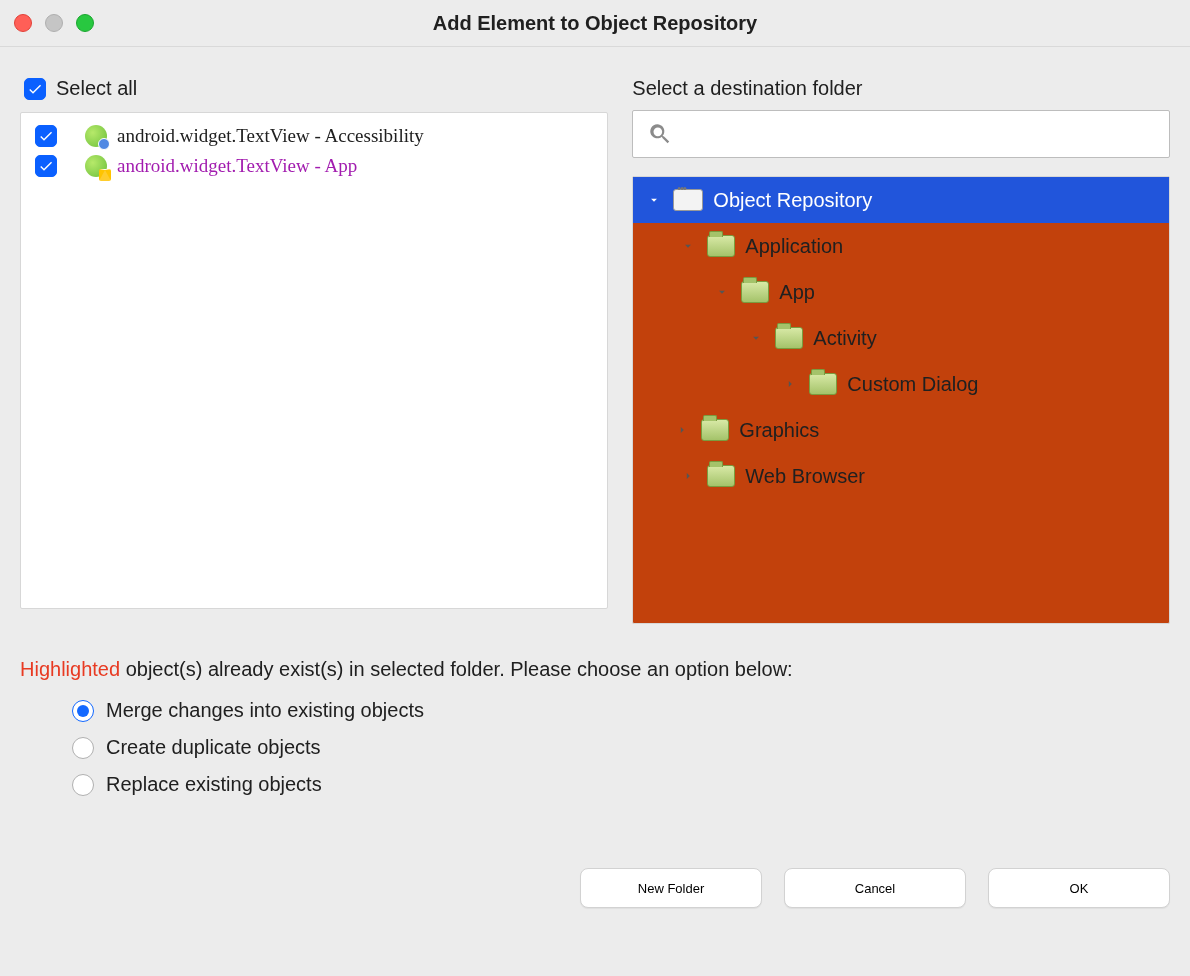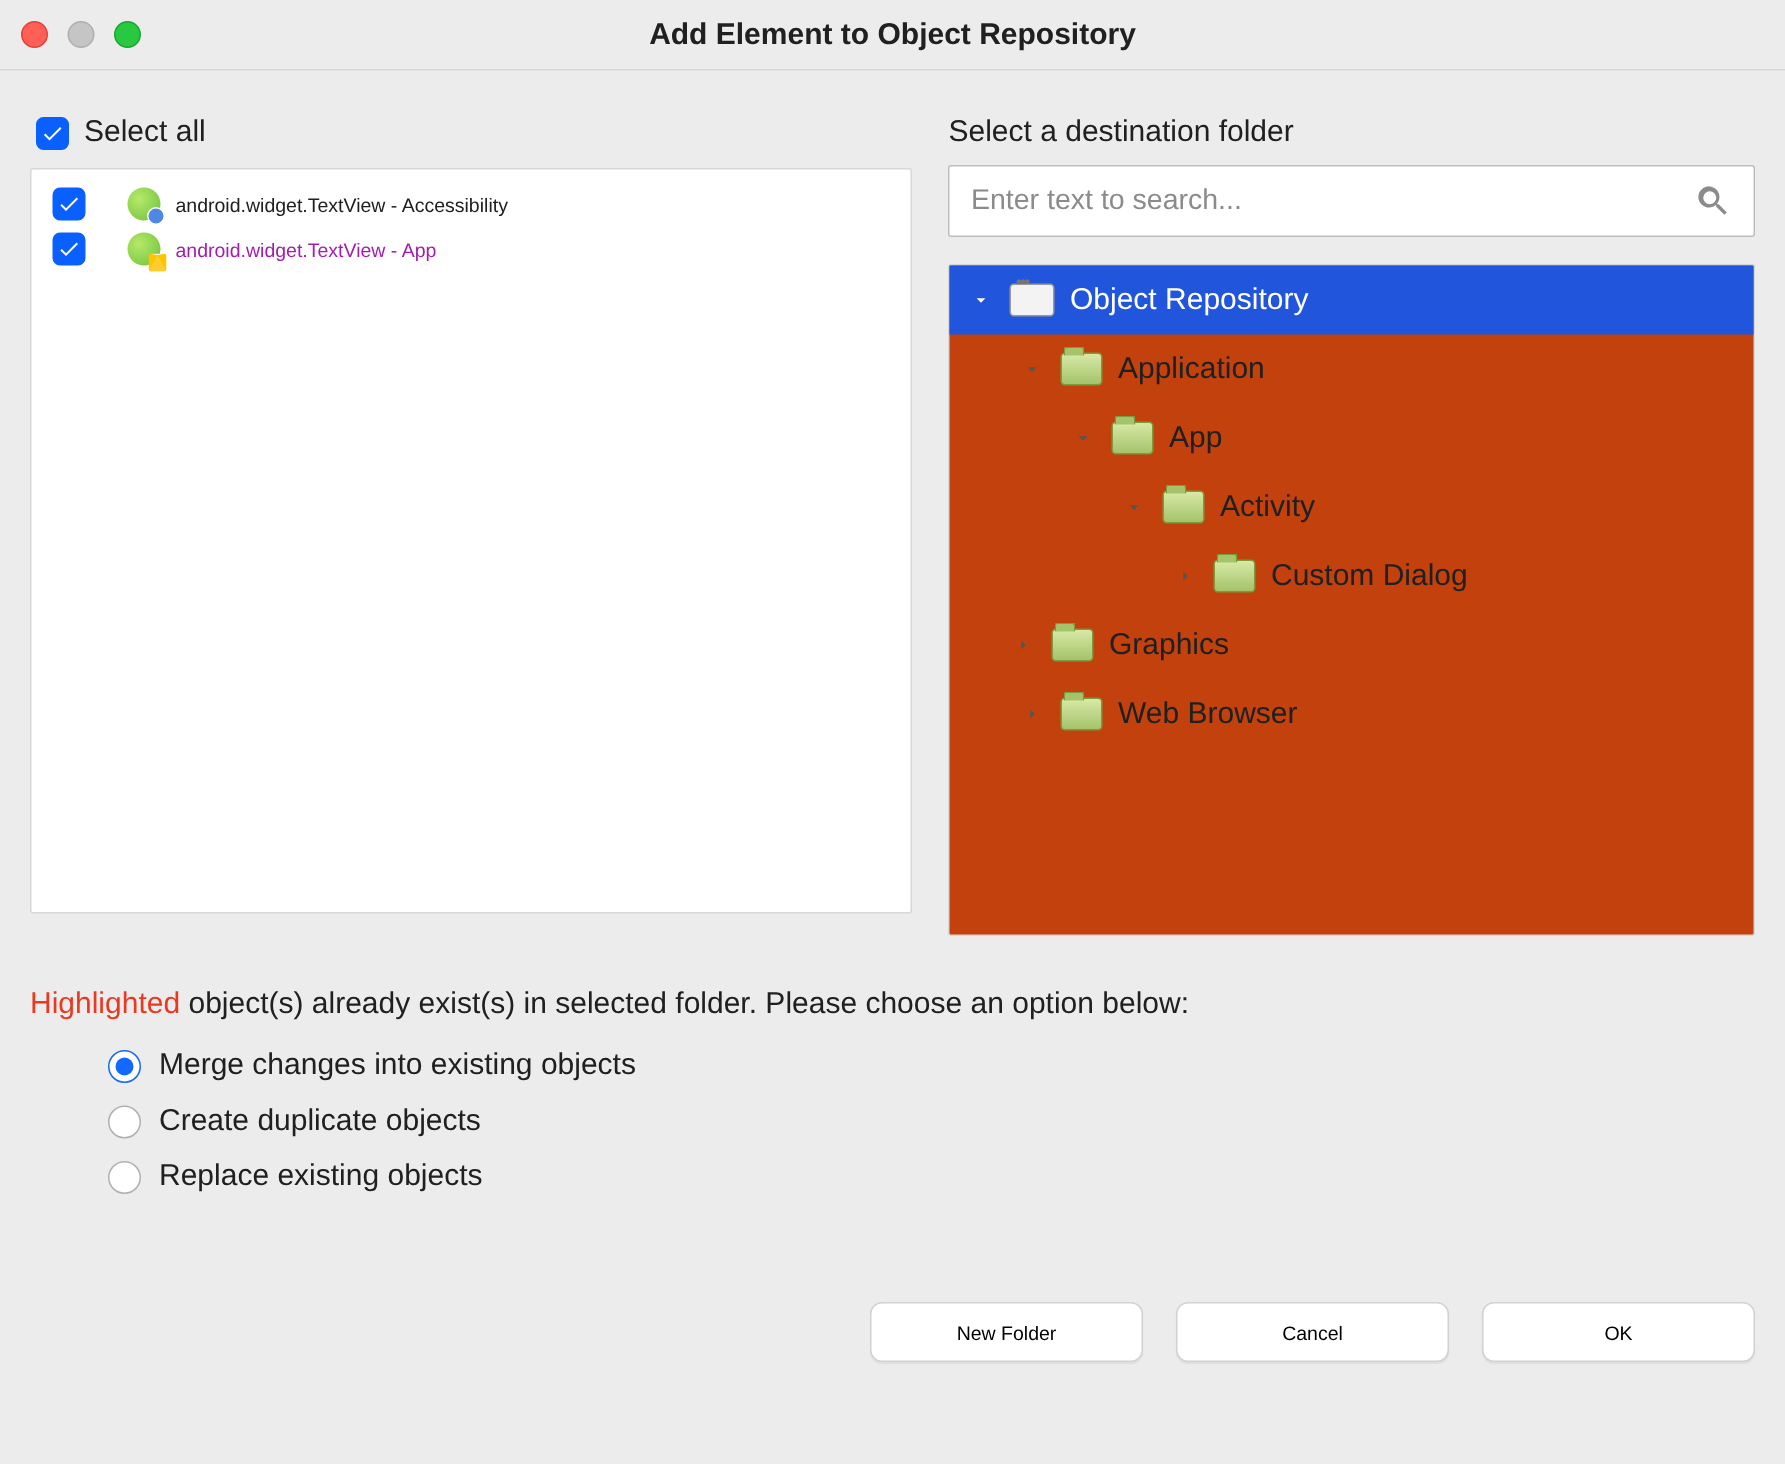--- a/index.html
+++ b/index.html
@@ -67,21 +67,21 @@
     }
     .icon-badge {
       position: absolute; width: 12px; height: 12px; right: -3px; bottom: -3px;
       border-radius: 50%; background: #4f88e3; border: 1px solid #fff;
     }
     .icon-badge.warn {
       background: #ffc400; border-radius: 2px; width: 0; height: 0;
       border-left: 6px solid transparent; border-right: 6px solid transparent;
       border-bottom: 11px solid #ffcd2d; right: -4px; bottom: -4px;
     }
-    .item-text { font-size: 13px; }
+    .item-text { font-size: 19px; font-family: Liberation Serif, serif; }
     .highlighted-item { color: #a21caf; }
 
     .right-label { font-size: 20px; margin-bottom: 10px; }
     .search-box {
       display: flex; align-items: center; background: #fff;
       border: 1px solid #bdbdbd; height: 48px; border-radius: 2px;
       padding: 0 14px; margin-bottom: 18px;
     }
     .search-box input {
       flex: 1; border: none; outline: none; font-size: 19px;
@@ -205,21 +205,20 @@
             <span class="icon-badge warn"></span>
           </span>
         <span class="item-text highlighted-item">android.widget.TextView - App</span>
       </div>
     </div>
   </div>
 
   <div class="right-pane">
     <div class="right-label">Select a destination folder</div>
     <div class="search-box">
-      <input type="text" placeholder="Enter text to search..." style="">
       <svg class="search-icon" viewBox="0 0 24 24">
           <path fill="currentColor" d="M15.5 14h-.79l-.28-.27a6.5 6.5 0 1 0-.7.7l.27.28v.79l5 4.99L20.49 19l-4.99-5zM10 14a4 4 0 1 1 0-8 4 4 0 0 1 0 8z"></path>
         </svg>
     </div>
 
     <div class="tree">
       <div class="tree-row selected" style="padding-left:12px">
         <span class="arrow">
             <svg viewBox="0 0 24 24">
               <path fill="#333" d="M7 10l5 5 5-5z"></path>

